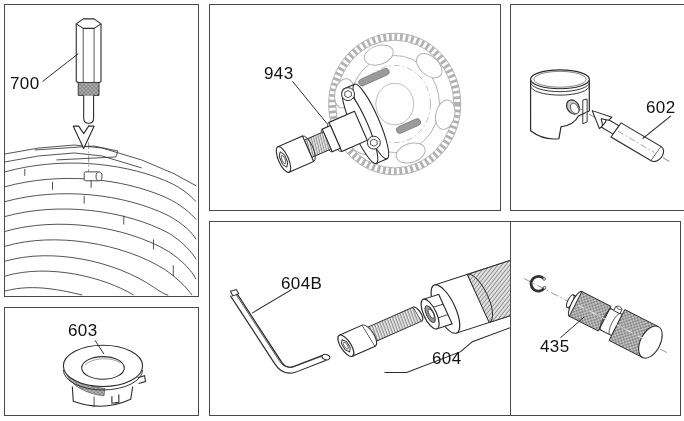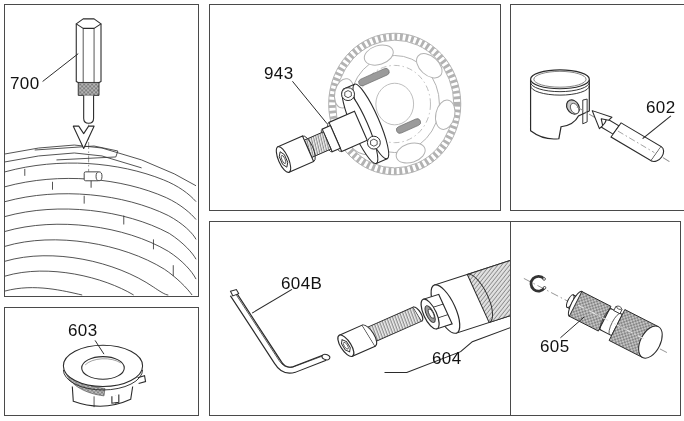--- a/index.html
+++ b/index.html
@@ -251,16 +251,16 @@
         <rect x="39" y="-12" width="14" height="24"></rect>
         <path d="M41,-12 a3.5,12 0 0 0 0,24 M51,-12 a3.5,12 0 0 0 0,24" fill="none" stroke-width="0.7"></path>
         <rect x="43.5" y="-16.5" width="7" height="5" stroke-width="0.8"></rect>
         <ellipse cx="47" cy="-16.5" rx="2.6" ry="1.4" stroke-width="0.7"></ellipse>
         <rect x="53" y="-17.5" width="38" height="35" fill="url(#p605k)" stroke-width="0.9"></rect>
         <ellipse cx="91" cy="0" rx="10" ry="17.5"></ellipse>
         <path d="M9,0 L84,0" stroke="#e4e4e4" stroke-width="1" stroke-dasharray="7 2.5 1.5 2.5" fill="none"></path>
       </g>
       <line x1="50" y1="117" x2="74" y2="96" stroke="#2b2b2b" stroke-width="1"></line>
     </svg>
-    <div class="part-label" style="left:29px;top:116px;">605</div>
+    <div class="part-label" style="left:29px;top:116px;">435</div>
   </div>
 
 </div>
 
 </body></html>

